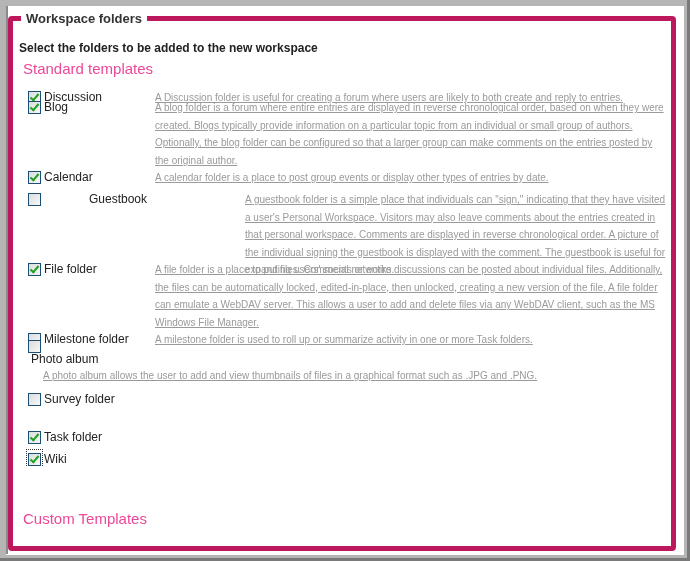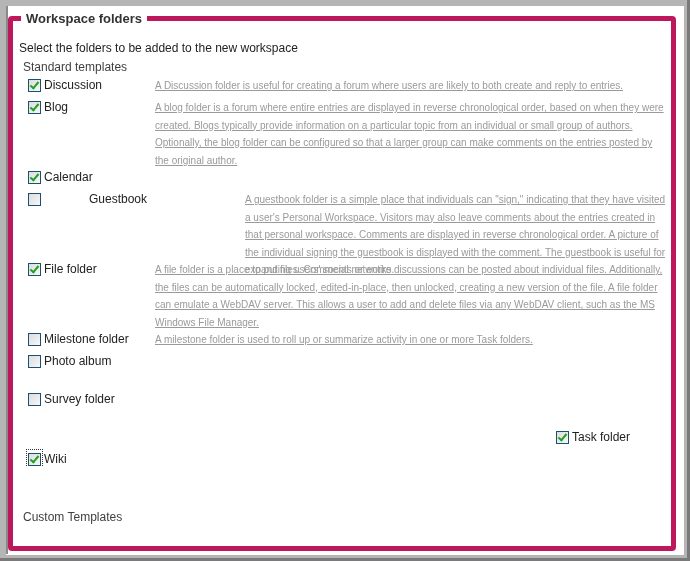--- a/index.html
+++ b/index.html
@@ -43,29 +43,29 @@
       font-size: 13px;
       font-weight: bold;
       color: #333333;
       padding: 0 5px;
       margin-left: 8px;
     }
     .intro {
       position: absolute;
       left: 19px; top: 41px;
       font-size: 12px;
-      font-weight: normal;
+      font-weight: bold;
       color: #222222;
       margin: 0;
     }
     .section-label {
       position: absolute;
       left: 23px;
-      font-size: 12px;
-      color: #404040;
+      font-size: 15px;
+      color: #ec4899;
     }
     .rows { position: absolute; left: 0; top: 0; width: 690px; }
     .row {
       position: absolute;
       left: 28px;
       width: 640px;
       display: flex;
       align-items: flex-start;
     }
     .cb {
@@ -123,41 +123,42 @@
 
 <fieldset class="ws">
   <legend>Workspace folders</legend>
 </fieldset>
 
 <p class="intro">Select the folders to be added to the new workspace</p>
 
 <div class="section-label" style="top:60px;">Standard templates</div>
 
 <div class="rows">
-  <div class="row" style="top:77px;">
+  <div class="row" style="top:89px;">
     <div class="cb-wrap">
         <div class="cb checked"></div>
       </div>
     <span class="name">Discussion</span>
     <span class="desc">A Discussion folder is useful for creating a forum where users are likely to both create and reply to entries.</span>
   </div>
 
   <div class="row" style="top:99px;">
     <div class="cb-wrap">
         <div class="cb checked"></div>
       </div>
     <span class="name">Blog</span>
     <span class="desc">A blog folder is a forum where entire entries are displayed in reverse chronological order, based on when they were created. Blogs typically provide information on a particular topic from an individual or small group of authors. Optionally, the blog folder can be configured so that a larger group can make comments on the entries posted by the original author.</span>
   </div>
 
   <div class="row" style="top:169px;">
     <div class="cb-wrap">
         <div class="cb checked"></div>
       </div>
     <span class="name">Calendar</span>
+    <span class="desc">A calendar folder is a place to post group events or display other types of entries by date.</span>
   </div>
 
   <div class="row" style="top:191px;gap:45px;">
     <div class="cb-wrap">
         <div class="cb"></div>
       </div>
     <span class="name">Guestbook</span>
     <span class="desc">A guestbook folder is a simple place that individuals can "sign," indicating that they have visited a user's Personal Workspace. Visitors may also leave comments about the entries created in that personal workspace. Comments are displayed in reverse chronological order. A picture of the individual signing the guestbook is displayed with the comment. The guestbook is useful for expanding users' social networks.</span>
   </div>
 
@@ -170,35 +171,36 @@
   </div>
 
   <div class="row" style="top:331px;">
     <div class="cb-wrap">
         <div class="cb"></div>
       </div>
     <span class="name">Milestone folder</span>
     <span class="desc">A milestone folder is used to roll up or summarize activity in one or more Task folders.</span>
   </div>
 
-  <div class="row" style="top:353px;">
+  <div class="row" style="top:338px;flex-direction:column;">
     <div class="cb-wrap">
         <div class="cb"></div>
       </div>
     <span class="name">Photo album</span>
+    <span class="desc">A photo album allows the user to add and view thumbnails of files in a graphical format such as .JPG and .PNG.</span>
   </div>
 
   <div class="row" style="top:391px;">
     <div class="cb-wrap">
         <div class="cb"></div>
       </div>
     <span class="name">Survey folder</span>
   </div>
 
-  <div class="row" style="top:429px;justify-content:flex-end;">
+  <div class="row" style="top:429px;">
     <div class="cb-wrap">
         <div class="cb checked"></div>
       </div>
     <span class="name">Task folder</span>
   </div>
 
   <div class="row" style="top:451px;">
     <div class="cb-wrap focused">
         <div class="cb checked"></div>
       </div>

